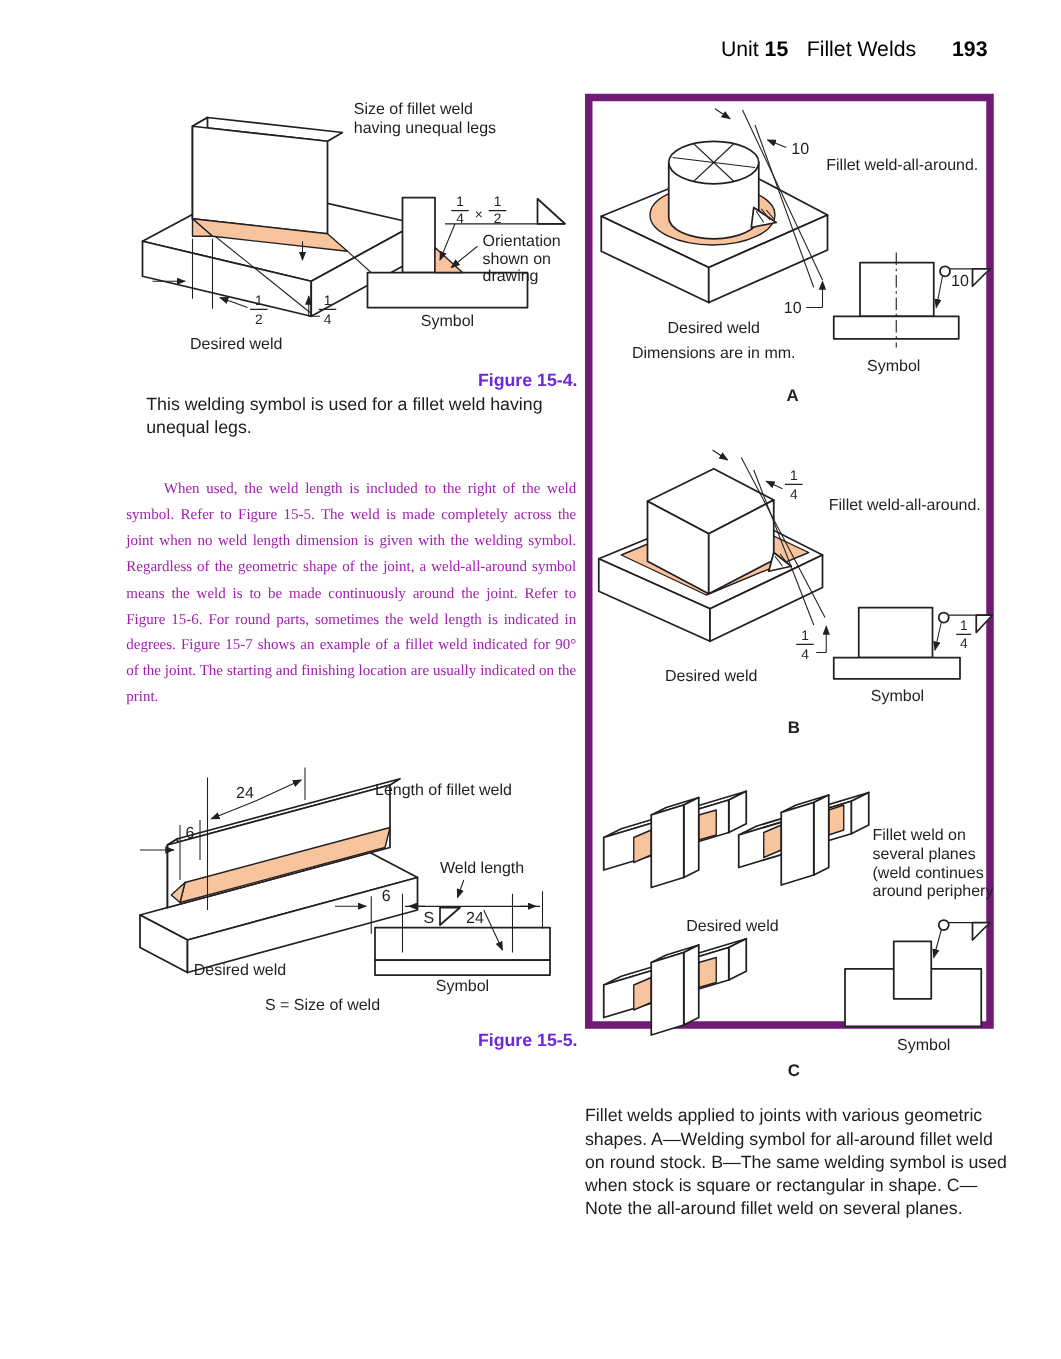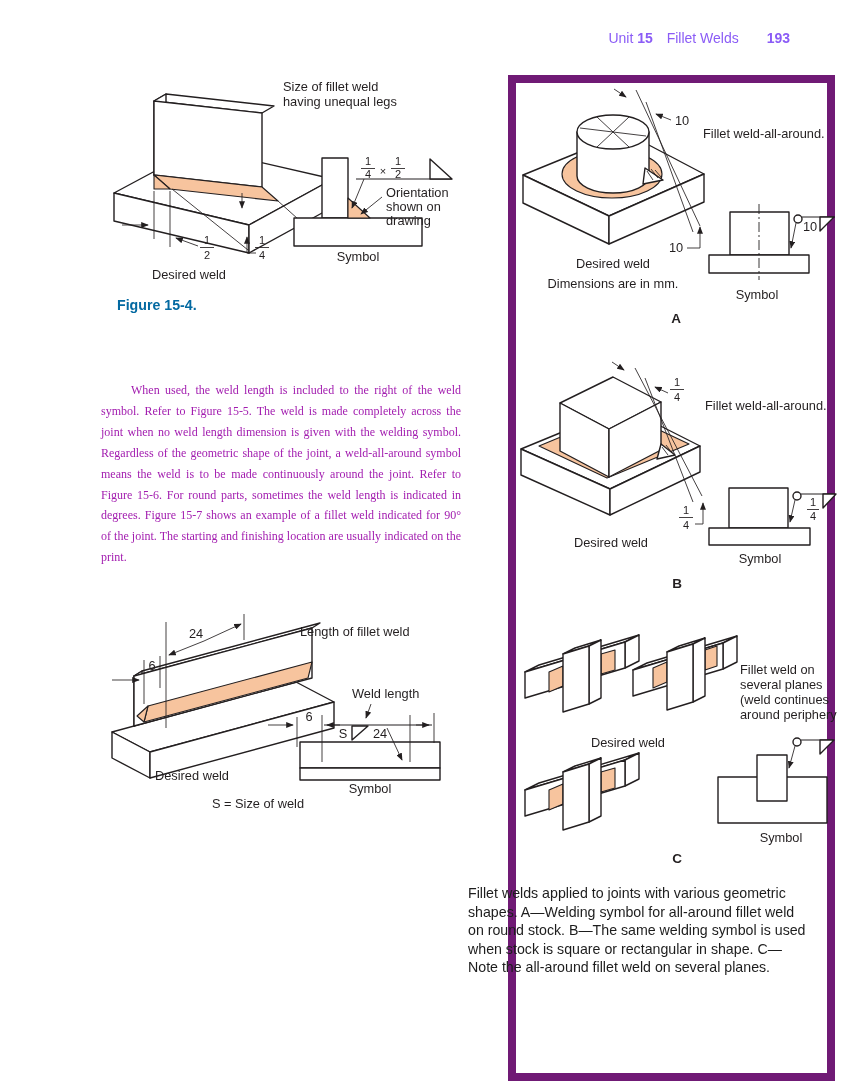--- a/index.html
+++ b/index.html
@@ -1,28 +1,28 @@
 <!DOCTYPE html>
 <html><head>
 <meta charset="utf-8">
 <style>
   html,body{margin:0;padding:0;background:#fff;}
   .page{position:relative;width:849px;height:1087px;background:#fff;overflow:hidden;
         font-family:"Liberation Sans",sans-serif;color:#1a1a1a;}
-  .hdr{position:absolute;top:30px;right:59px;font-size:14px;color:#8b5cf6;}
+  .hdr{position:absolute;top:30px;right:59px;font-size:17px;color:#000000;}
   .hdr b{font-weight:bold;}
   .hdr .sp1{margin-left:10px;}
   .hdr .sp2{margin-left:24px;}
   .cap{position:absolute;font-size:14.2px;line-height:18.6px;color:#1d1d1d;}
-  .cap .cap-title{display:block;color:#0369a1;font-weight:bold;}
+  .cap .cap-title{display:block;color:#6d28d9;font-weight:bold;text-align:right;}
   .bodytext{position:absolute;left:101px;top:368px;width:360px;
             font-family:Liberation Serif, serif;font-size:12px;line-height:20.9px;
             text-align:justify;text-indent:30px;color:#a21caf;}
-  .fig6box{position:absolute;left:468px;top:75px;width:327px;height:1006px;
-           border:8px solid #701a75;box-sizing:border-box;background:#fff;margin-left:40px;}
+  .fig6box{position:absolute;left:468px;top:75px;width:327px;height:748px;
+           border:6px solid #701a75;box-sizing:border-box;background:#fff;}
   .fig6box svg{position:absolute;left:1px;}
   svg{display:block;}
   svg text{font-family:"Liberation Sans",sans-serif;font-size:12.8px;fill:#231F20;}
   svg text.fr{font-size:11px;}
   svg text.ltr{font-weight:bold;font-size:13.5px;}
   svg text.tm{text-anchor:middle;}
   .fc{fill:#fff;stroke:#231F20;stroke-width:1.4;stroke-linejoin:round;}
   .weld{fill:#F7C49E;stroke:#231F20;stroke-width:1.1;stroke-linejoin:round;}
   .ln{stroke:#231F20;stroke-width:1;fill:none;}
   .thin{stroke:#231F20;stroke-width:0.85;fill:none;}
@@ -105,20 +105,21 @@
     <g>
       <text x="286" y="122">Orientation</text>
       <text x="286" y="136">shown on</text>
       <text x="286" y="150">drawing</text>
     </g>
     <text class="tm" x="258" y="186">Symbol</text>
   </svg>
 
   <div class="cap" style="left:117px;top:296px;width:345px;">
     <span class="cap-title">Figure 15-4.</span>
+    <span>This welding symbol is used for a fillet weld having unequal legs.</span>
   </div>
 
   <p class="bodytext">When used, the weld length is included to the right of the weld symbol. Refer to Figure 15-5. The weld is made completely across the joint when no weld length dimension is given with the welding symbol. Regardless of the geometric shape of the joint, a weld-all-around symbol means the weld is to be made continuously around the joint. Refer to Figure 15-6. For round parts, sometimes the weld length is indicated in degrees. Figure 15-7 shows an example of a fillet weld indicated for 90° of the joint. The starting and finishing location are usually indicated on the print.</p>
 
   <svg style="position:absolute;left:100px;top:610px;" width="360" height="210" viewBox="0 0 360 210">
     <defs>
         <marker id="m5" markerWidth="9" markerHeight="7" refX="8" refY="3.5" orient="auto">
           <path d="M0,0 L9,3.5 L0,7 Z" fill="#231F20"></path>
         </marker>
       </defs>
@@ -162,20 +163,21 @@
       <path class="fc" d="M252,116 L252,130 L268,116 Z"></path>
       <text class="tm" x="280" y="128">24</text>
       <line class="thin" x1="287" y1="118" x2="302" y2="150" marker-end="url(#m5)"></line>
     </g>
     <text class="tm" x="92" y="170">Desired weld</text>
     <text class="tm" x="270" y="183">Symbol</text>
     <text class="tm" x="158" y="198">S = Size of weld</text>
   </svg>
 
   <div class="cap" style="left:117px;top:824px;width:345px;">
+    <span class="cap-title">Figure 15-5.</span>
   </div>
 
   <div class="fig6box">
 
     <svg style="top:1px;" width="320" height="250" viewBox="0 0 320 250">
       <defs>
           <marker id="ma" markerWidth="9" markerHeight="7" refX="8" refY="3.5" orient="auto">
             <path d="M0,0 L9,3.5 L0,7 Z" fill="#231F20"></path>
           </marker>
         </defs>

